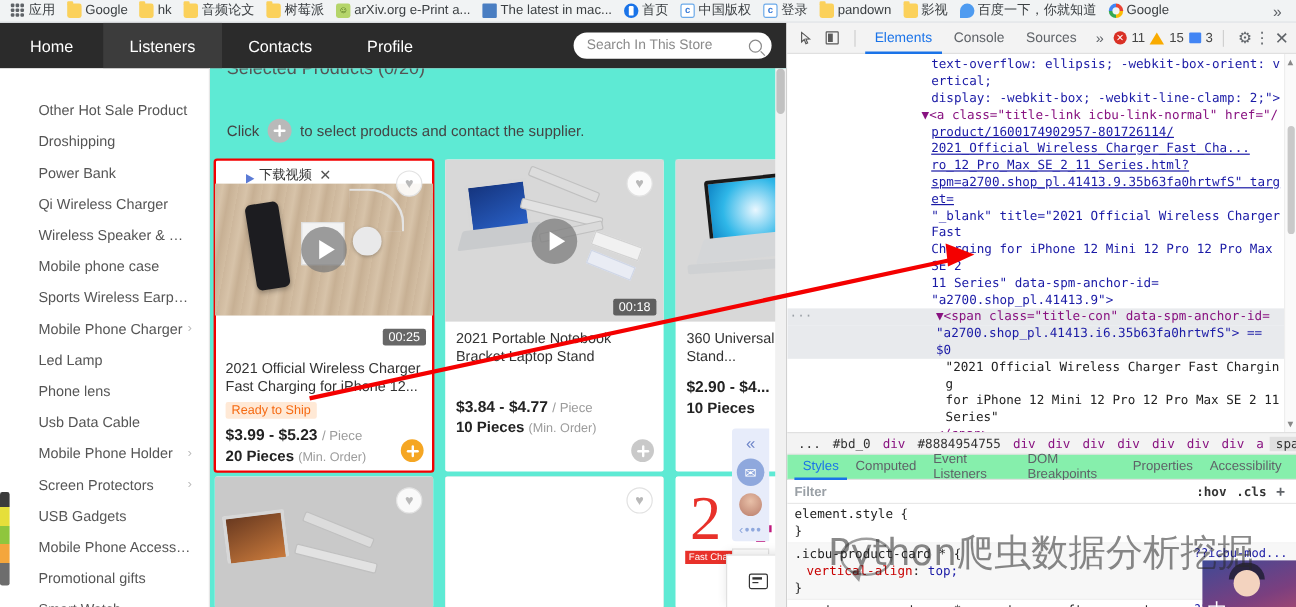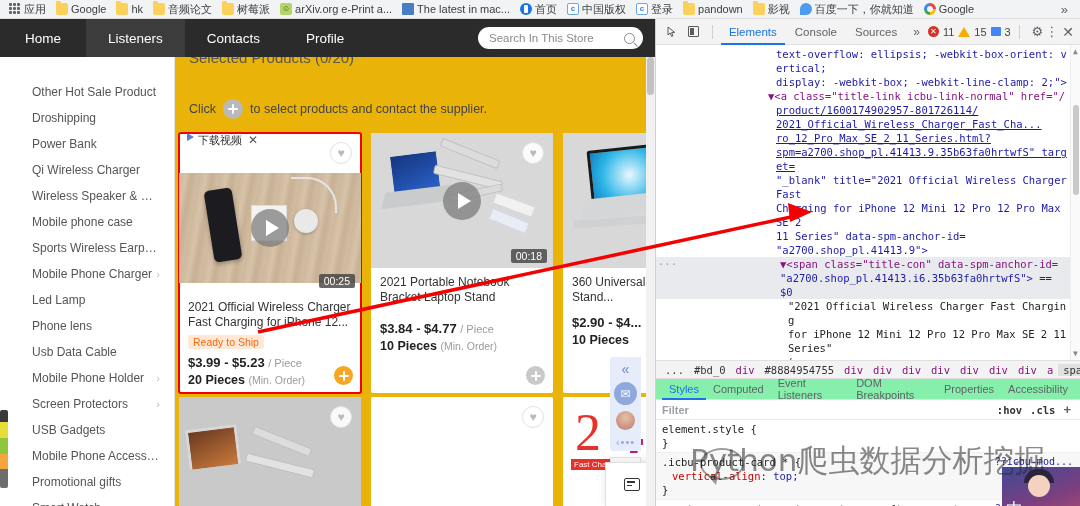--- a/index.html
+++ b/index.html
@@ -98,21 +98,21 @@
     padding: 0 14px 0 32px;
     font-size: 12px; color: #555;
   }
   .cat .cname { flex:1; white-space: nowrap; overflow: hidden; text-overflow: ellipsis; }
   .chev { color:#bbb; font-size: 11px; }
 
   
   .content {
     position: absolute; top: 38px; left: 175px;
     width: 480px; height: 449px;
-    background: #eab308;
+    background: #5eead4;
     overflow: hidden;
   }
   .sel-head {
     position:absolute; top: -8px; left: 14px;
     font-size: 15px; color: #555;
   }
   .click-row {
     position:absolute; top: 42px; left: 14px;
     display: flex; align-items: center; gap: 7px;
     font-size: 12.5px; color: #444;
@@ -140,22 +140,22 @@
     position: relative;
     padding-bottom: 6px;
   }
   .card.highlight { outline: 2px solid #f40000; outline-offset: -1px; }
   .card-media {
     position: relative; width: 100%; height: 135px;
     background: #d8d8d8; overflow: hidden;
   }
   .card.c1 .card-media { height: 160px; background: transparent; }
   .dlbar {
-    height: 40px; display:flex; align-items:flex-start; gap:4px;
-    padding-left: 8px; font-size: 11px; color: #333;
+    height: 20px; display:flex; align-items:flex-end; gap:4px;
+    padding-left: 26px; font-size: 11px; color: #333;
   }
   .bird {
     width: 0; height: 0; flex:0 0 auto;
     border-left: 7px solid #5b7bd5; border-top: 4px solid transparent; border-bottom: 4px solid transparent;
   }
   .dl-x { color:#555; font-size: 12px; margin-left:2px; }
   .thumb {
     position: relative; width: 100%; height: 110px; overflow: hidden;
   }
   .wood {
@@ -626,21 +626,21 @@
               <div class="stand-c"></div>
               <div class="pack-a"></div>
               <div class="pack-b"></div>
               <div class="play-btn"></div>
             </div>
             <div class="heart">♥</div>
             <div class="duration">00:18</div>
           </div>
           <div class="card-body">
             <div class="ptitle">2021 Portable Notebook Bracket Laptop Stand Folding...</div>
-            <div class="price" style="margin-top:16px">
+            <div class="price" style="margin-top:26px">
               <span>$3.84 - $4.77</span>
               <span class="unit">/ Piece</span>
             </div>
             <div class="moq">
               <span>10 Pieces</span>
               <span class="small">(Min. Order)</span>
             </div>
           </div>
           <div class="plus-corner"></div>
         </div>

